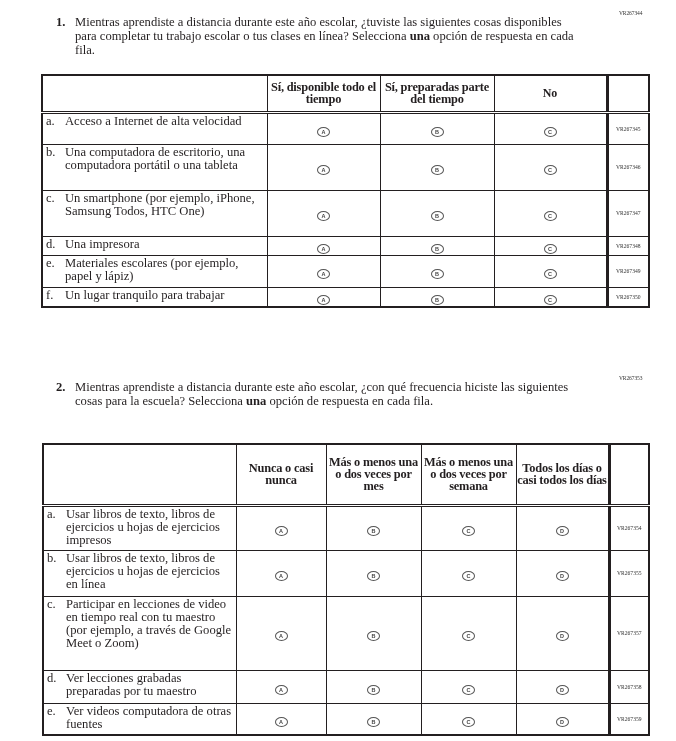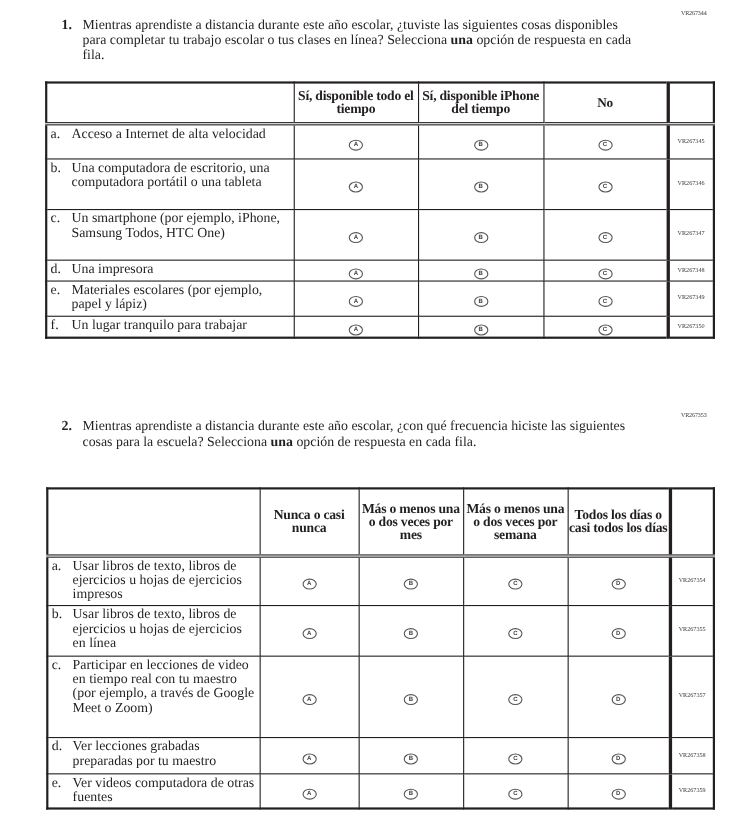--- a/index.html
+++ b/index.html
@@ -40,21 +40,21 @@
       <col style="width:225px">
       <col style="width:113px">
       <col style="width:114px">
       <col style="width:113px">
       <col style="width:42px">
     </colgroup>
   <thead>
     <tr style="height:37px;">
       <th></th>
       <th>Sí, disponible todo el tiempo</th>
-      <th>Sí, disponible iPhone del tiempo</th>
+      <th>Sí, preparadas parte del tiempo</th>
       <th style="font-size:12px">No</th>
       <th class="sep-left"></th>
     </tr>
   </thead>
   <tbody id="q1-body">
       <tr style="height: 32px;">
         <td class="item">
           <div class="item-wrap">
             <span class="letter">a.</span>
             <span>Acceso a Internet de alta velocidad</span>

